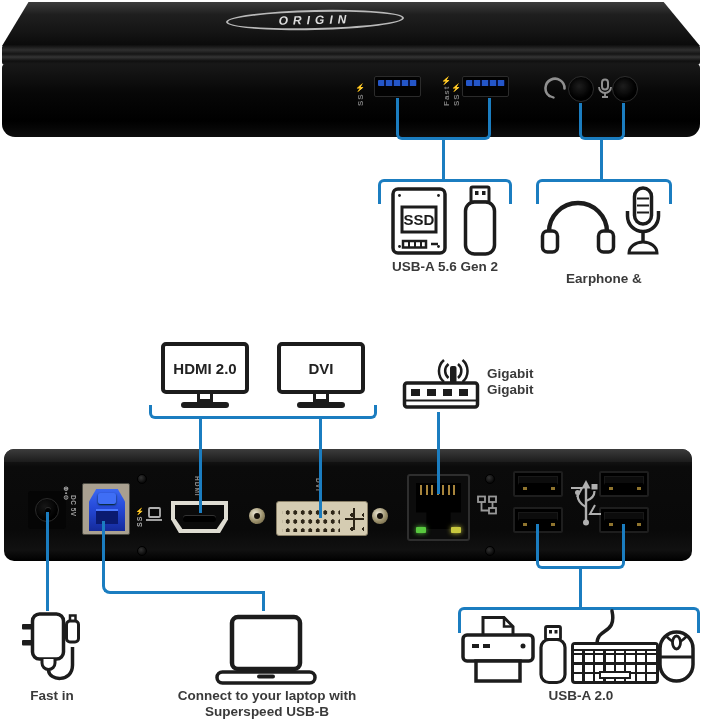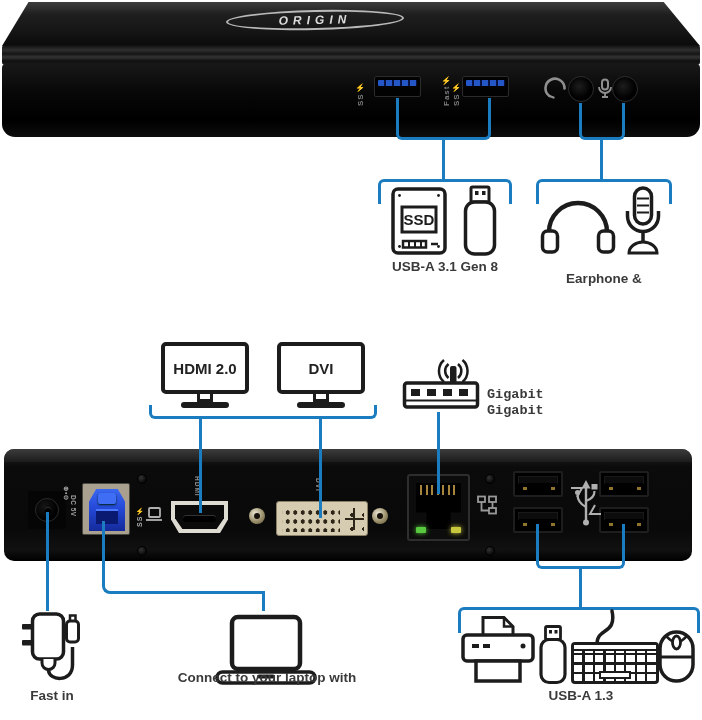--- a/index.html
+++ b/index.html
@@ -263,21 +263,21 @@
       <rect x="13" y="55" width="23" height="6.5" fill="none" stroke="currentColor" stroke-width="2.5"></rect>
       <path d="M19 55 v6.5 M25 55 v6.5 M31 55 v6.5" stroke="currentColor" stroke-width="2"></path>
       <path d="M41 58 h7" stroke="currentColor" stroke-width="2.5"></path>
     </svg>
     <svg class="abs icon" style="left:462px;top:184px;" width="36" height="74" viewBox="0 0 36 74">
       <rect x="9" y="3" width="18" height="15" rx="1.5" fill="#fff" stroke="currentColor" stroke-width="3"></rect>
       <rect x="13" y="7" width="3.5" height="4" fill="currentColor"></rect>
         <rect x="20" y="7" width="3.5" height="4" fill="currentColor"></rect>
       <rect x="3.5" y="18" width="29" height="52" rx="9" fill="#fff" stroke="currentColor" stroke-width="3.5"></rect>
     </svg>
-    <div class="lbl" style="left:370px;top:259px;width:150px;">USB-A 3.1 Gen 8</div>
+    <div class="lbl" style="left:370px;top:259px;width:150px;">USB-A 5.6 Gen 2</div>
   </div>
 
   <div>
     <svg class="abs icon" style="left:540px;top:194px;" width="76" height="62" viewBox="0 0 76 62">
       <path d="M9 48 v-10 a29 29 0 0 1 58 0 v10" fill="none" stroke="currentColor" stroke-width="4.5" stroke-linecap="round"></path>
       <rect x="2.5" y="37" width="15" height="21" rx="5" fill="#fff" stroke="currentColor" stroke-width="3.5"></rect>
       <rect x="58.5" y="37" width="15" height="21" rx="5" fill="#fff" stroke="currentColor" stroke-width="3.5"></rect>
     </svg>
     <svg class="abs icon" style="left:621px;top:185px;" width="44" height="72" viewBox="0 0 44 72">
       <rect x="13.5" y="3" width="17" height="36" rx="8.5" fill="#fff" stroke="currentColor" stroke-width="3.5"></rect>
@@ -315,21 +315,21 @@
       <path d="M56 10 a9 9 0 0 1 0 14" fill="none" stroke="currentColor" stroke-width="2.5"></path>
       <path d="M60.5 6 a14.5 14.5 0 0 1 0 22" fill="none" stroke="currentColor" stroke-width="2.5"></path>
       <rect x="48" y="12" width="6.5" height="18" rx="2" fill="currentColor"></rect>
       <rect x="2.5" y="29" width="73" height="24" rx="2.5" fill="#fff" stroke="currentColor" stroke-width="3.5"></rect>
       <path d="M4 46.5 h70" stroke="currentColor" stroke-width="2.2"></path>
       <rect x="9" y="35" width="9" height="7" fill="currentColor"></rect>
       <rect x="25" y="35" width="9" height="7" fill="currentColor"></rect>
       <rect x="41" y="35" width="9" height="7" fill="currentColor"></rect>
       <rect x="57" y="35" width="9" height="7" fill="currentColor"></rect>
     </svg>
-    <div class="lbl lbl-left" style="left:487px;top:387px;width:80px;line-height:16px;font-family:Liberation Mono, monospace;">
+    <div class="lbl lbl-left" style="left:487px;top:366px;width:80px;line-height:16px;">
       <span>Gigabit</span>
       <span>Gigabit</span>
     </div>
   </div>
 
   <div>
     <svg class="abs icon" style="left:20px;top:611px;" width="62" height="75" viewBox="0 0 62 75">
       <path d="M28.5 59 c0 11 24 13 24 -5 v-18" fill="none" stroke="currentColor" stroke-width="3.5"></path>
       <rect x="2" y="13" width="12" height="5.5" rx="1" fill="currentColor"></rect>
       <rect x="2" y="29" width="12" height="5.5" rx="1" fill="currentColor"></rect>
@@ -340,22 +340,23 @@
     </svg>
     <div class="lbl" style="left:2px;top:688px;width:100px;">Fast in</div>
   </div>
 
   <div>
     <svg class="abs icon" style="left:214px;top:614px;" width="104" height="72" viewBox="0 0 104 72">
       <rect x="18" y="3" width="68" height="52" rx="6" fill="#fff" stroke="currentColor" stroke-width="4.5"></rect>
       <rect x="3" y="58" width="98" height="11" rx="5.5" fill="#fff" stroke="currentColor" stroke-width="3.5"></rect>
       <rect x="43" y="60.5" width="18" height="4" rx="2" fill="currentColor"></rect>
     </svg>
-    <div class="lbl" style="left:152px;top:670px;width:230px;">
+    <div class="lbl" style="left:152px;top:688px;width:230px;">
       <span>Connect to your laptop with</span>
+      <span>Superspeed USB-B</span>
     </div>
   </div>
 
   <div>
     <svg class="abs icon" style="left:459px;top:614px;" width="78" height="71" viewBox="0 0 78 71">
       <path d="M24 21 V3.5 h21 l9 9 v8.5" fill="#fff" stroke="currentColor" stroke-width="3"></path>
       <path d="M45 3.5 v9 h9" fill="none" stroke="currentColor" stroke-width="2.5"></path>
       <rect x="4" y="21" width="70" height="26" rx="4" fill="#fff" stroke="currentColor" stroke-width="3.5"></rect>
       <rect x="13" y="30" width="7" height="4" fill="currentColor"></rect>
       <rect x="24" y="30" width="7" height="4" fill="currentColor"></rect>
@@ -374,16 +375,16 @@
     <div class="kb">
       <div class="kb-top"></div>
       <div class="kb-space"></div>
     </div>
     <svg class="abs icon" style="left:657px;top:629px;" width="39" height="55" viewBox="0 0 39 55">
       <rect x="3" y="3" width="33" height="49" rx="16.5" fill="#fff" stroke="currentColor" stroke-width="3.5"></rect>
       <path d="M3 28 h33" stroke="currentColor" stroke-width="2.8"></path>
       <path d="M9 7 c4 4 6 5 6.5 5.5 M30 7 c-4 4 -6 5 -6.5 5.5" fill="none" stroke="currentColor" stroke-width="2.5"></path>
       <ellipse cx="19.5" cy="13.5" rx="4" ry="6.5" fill="#fff" stroke="currentColor" stroke-width="2.8"></ellipse>
     </svg>
-    <div class="lbl" style="left:519px;top:688px;width:124px;">USB-A 1.3</div>
+    <div class="lbl" style="left:519px;top:688px;width:124px;">USB-A 2.0</div>
   </div>
 
 </div>
 
 </body></html>

